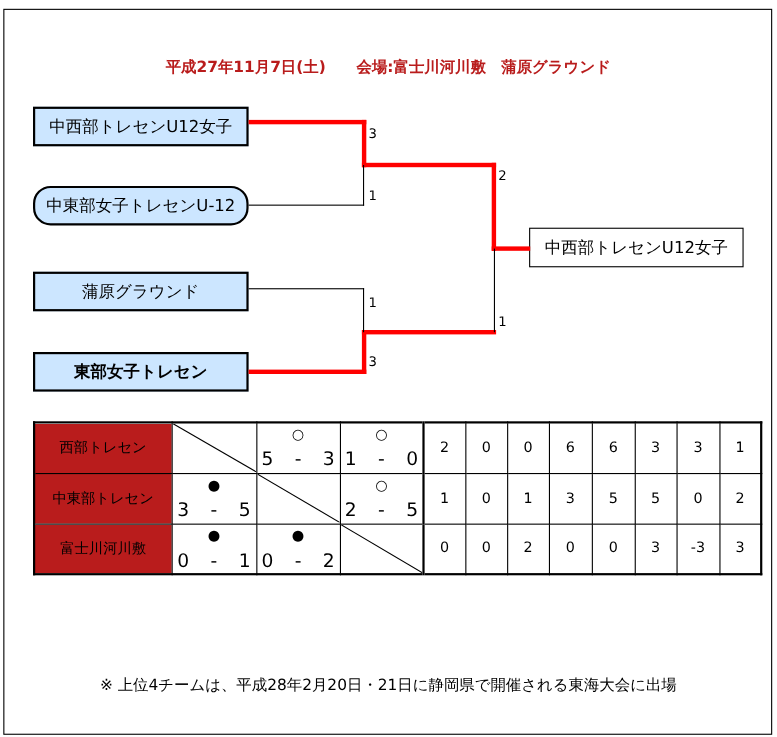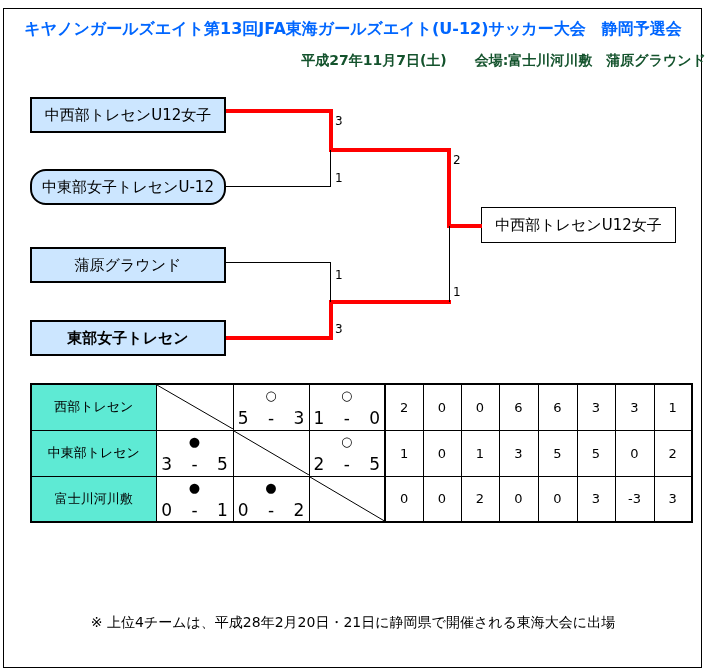--- a/index.html
+++ b/index.html
@@ -2,22 +2,22 @@
 <html><head>
 <meta charset="utf-8">
 <style>
   * { margin:0; padding:0; box-sizing:border-box; }
   html,body { width:706px; height:670px; background:#fff; font-family:"DejaVu Sans","Liberation Sans",sans-serif; }
   .page { position:relative; width:706px; height:670px; background:#fff; overflow:hidden; }
   .page-border { position:absolute; left:3px; top:8px; width:699px; height:660px; border:1px solid #000; }
 
   .title { position:absolute; top:19px; left:0; width:706px; text-align:center;
            font-size:16px; font-weight:bold; color:#0066ff; letter-spacing:0px; }
-  .subtitle { position:absolute; top:52px; left:0; width:706px; text-align:right;
-              font-size:14px; font-weight:bold; color:#14532d; }
+  .subtitle { position:absolute; top:52px; left:0; width:706px; text-align:center;
+              font-size:14px; font-weight:bold; color:#b91c1c; }
 
   
   .tbox { position:absolute; width:196px; height:36px; background:#cce6ff; border:2px solid #000;
           display:flex; align-items:center; justify-content:center; font-size:15px; color:#000; }
   .winner-box { position:absolute; left:481px; top:207px; width:195px; height:36px; background:#fff;
           border:1px solid #000; display:flex; align-items:center; justify-content:center; font-size:15px; }
   .hline { position:absolute; height:1px; background:#000; }
   .vline { position:absolute; width:1px; background:#000; }
   .rhline { position:absolute; height:4px; background:#ff0000; }
   .rvline { position:absolute; width:4px; background:#ff0000; }
@@ -25,41 +25,40 @@
 
   
   table.league { position:absolute; left:30px; top:383px; width:661px; border-collapse:collapse;
                  table-layout:fixed; border:2px solid #000; }
   table.league th, table.league td { border:1px solid #000; padding:0; overflow:hidden; }
   table.league th { background:#0066ff; color:#fff; font-weight:bold; font-size:13px;
                     white-space:pre-line; line-height:1.2; text-align:center; vertical-align:middle;
                     border-bottom:2px solid #000; }
   tr.hdr { height:48px; }
   tr.body-row { height:46px; }
-  td.name-cell { background:#5eead4; text-align:center; font-size:13px; vertical-align:middle; }
+  td.name-cell { background:#b91c1c; text-align:center; font-size:13px; vertical-align:middle; }
   td.stat-cell { background:#fff; text-align:center; font-size:13px; vertical-align:middle; }
   .stats-start { border-left:2px solid #000 !important; }
   td.result-cell { background:#fff; vertical-align:middle; }
   .result-inner { display:flex; flex-direction:column; justify-content:space-between; align-items:center;
                   height:44px; padding:4px 0 2px 0; }
   .mark { font-size:13px; line-height:1; }
   .score { font-size:17px; line-height:1; letter-spacing:7px; margin-right:-7px; }
   td.self-cell { background:#fff; }
   td.self-cell svg { display:block; width:100%; height:44px; }
 
   .footnote { position:absolute; top:614px; left:0; width:706px; text-align:center;
               font-size:14px; color:#000; }
 </style>
 </head>
 <body>
 
 <div class="page">
   <div class="page-border"></div>
 
-  <div class="title">キヤノンガールズエイト第13回JFA東海ガールズエイト(U-12)サッカー大会　静岡予選会</div>
   <div class="subtitle">平成27年11月7日(土)　　会場:富士川河川敷　蒲原グラウンド</div>
 
   <div>
 
     <div class="tbox" style="left:30px; top:97px;">
         <span>中西部トレセンU12女子</span>
       </div>
     <div class="tbox" style="left:30px; top:169px;border-radius:16px;">
         <span>中東部女子トレセンU-12</span>
       </div>

